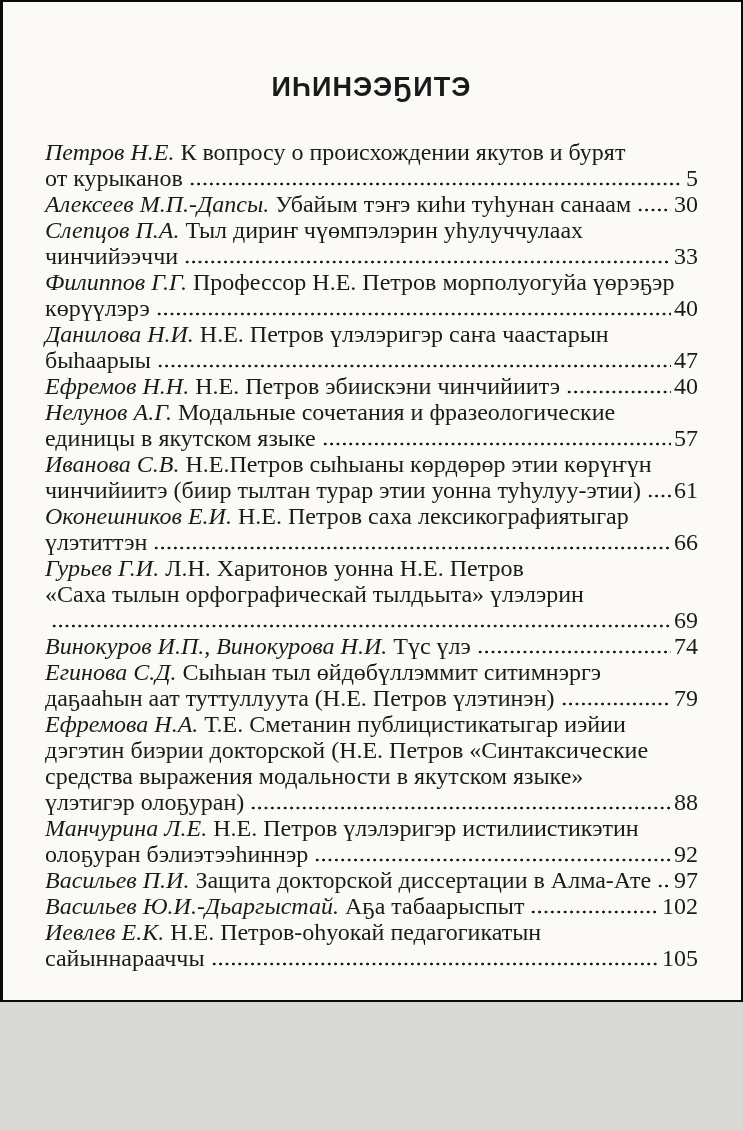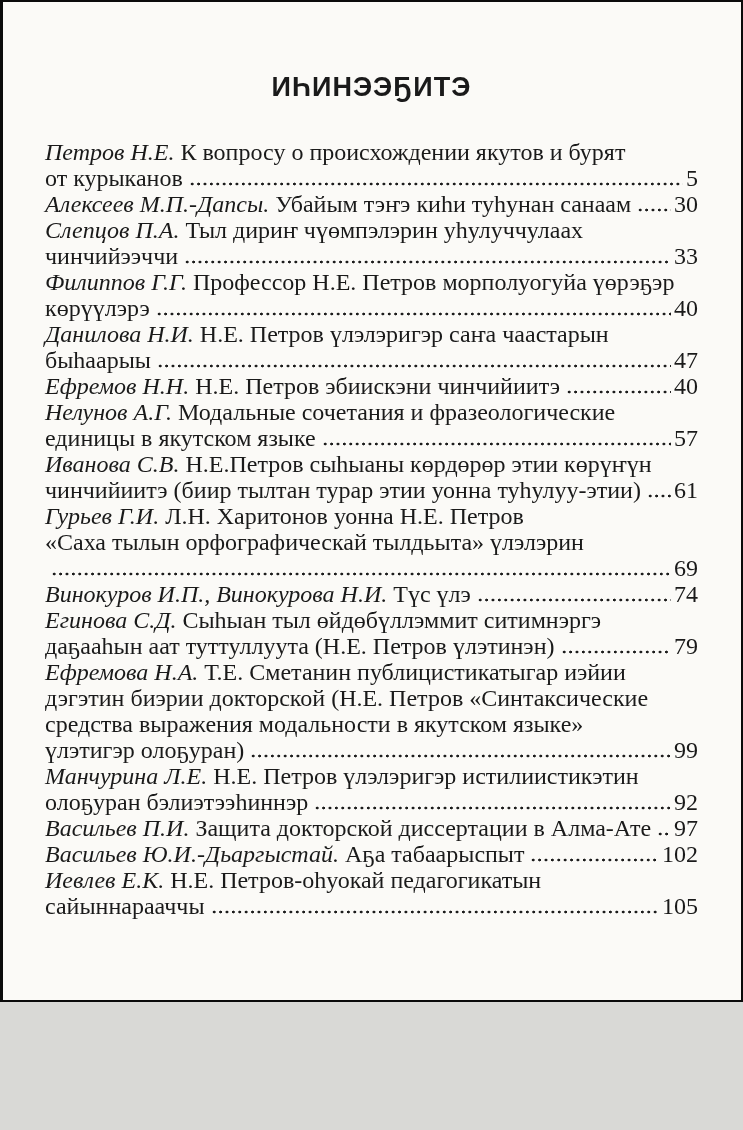--- a/index.html
+++ b/index.html
@@ -107,20 +107,30 @@
           <span class="txt"><span class="author">Иванова С.В.</span> Н.Е.Петров сыһыаны көрдөрөр этии көрүҥүн</span>
         </div>
         <div class="line">
           <span class="txt">чинчийиитэ (биир тылтан турар этии уонна туһулуу-этии)</span>
           <span class="leader"></span>
           <span class="pg">61</span>
         </div>
       </div>
       <div class="entry">
         <div class="line">
+          <span class="txt"><span class="author">Оконешников Е.И.</span> Н.Е. Петров саха лексикографиятыгар</span>
+        </div>
+        <div class="line">
+          <span class="txt">үлэтиттэн</span>
+          <span class="leader"></span>
+          <span class="pg">66</span>
+        </div>
+      </div>
+      <div class="entry">
+        <div class="line">
           <span class="txt"><span class="author">Гурьев Г.И.</span> Л.Н. Харитонов уонна Н.Е. Петров</span>
         </div>
         <div class="line">
           <span class="txt">«Саха тылын орфографическай тылдьыта» үлэлэрин</span>
         </div>
         <div class="line">
           <span class="leader"></span>
           <span class="pg">69</span>
         </div>
       </div>
@@ -147,21 +157,21 @@
         </div>
         <div class="line">
           <span class="txt">дэгэтин биэрии докторской (Н.Е. Петров «Синтаксические</span>
         </div>
         <div class="line">
           <span class="txt">средства выражения модальности в якутском языке»</span>
         </div>
         <div class="line">
           <span class="txt">үлэтигэр олоҕуран)</span>
           <span class="leader"></span>
-          <span class="pg">99</span>
+          <span class="pg">88</span>
         </div>
       </div>
       <div class="entry">
         <div class="line">
           <span class="txt"><span class="author">Манчурина Л.Е.</span> Н.Е. Петров үлэлэригэр истилиистикэтин</span>
         </div>
         <div class="line">
           <span class="txt">олоҕуран бэлиэтээһиннэр</span>
           <span class="leader"></span>
           <span class="pg">92</span>

